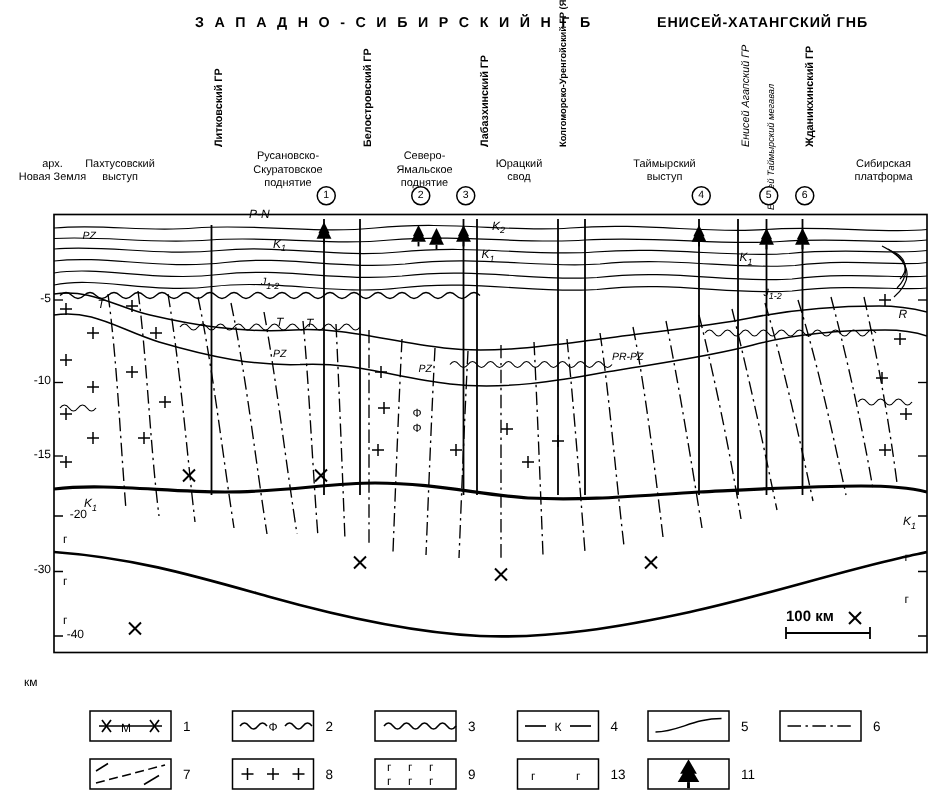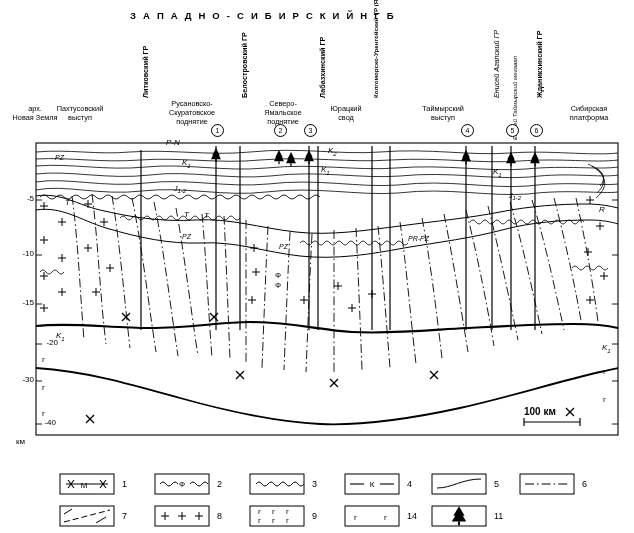--- a/index.html
+++ b/index.html
@@ -17,20 +17,21 @@
   .scale{font-size:10px;font-weight:bold;white-space:nowrap;}
   .circ{width:11px;height:11px;border:1px solid #000;border-radius:50%;font-size:7px;line-height:11px;text-align:center;background:#fff;}
   svg{display:block;}
 </style>
 </head>
 <body>
 
 <div id="root">
 
   <div class="abs ttl" style="left:130px;top:10px;">З А П А Д Н О - С И Б И Р С К И Й   Н Г Б</div>
+  <div class="abs ttl" style="left:438px;top:10px;letter-spacing:0.6px;">ЕНИСЕЙ-ХАТАНГСКИЙ ГНБ</div>
 
   <div class="abs vlab" style="left:141px;top:98px;">Литковский ГР</div>
   <div class="abs vlab" style="left:240px;top:98px;">Белостровский ГР</div>
   <div class="abs vlab" style="left:318px;top:98px;">Лабазхинский ГР</div>
   <div class="abs vlab" style="left:372px;top:98px;font-size:6.2px;">Колгоморско-Уренгойский ГР (Яруханский)</div>
   <div class="abs vlab it" style="left:492px;top:98px;">Енисей Агапский ГР</div>
   <div class="abs vlab" style="left:535px;top:98px;">Жданикхинский ГР</div>
   <div class="abs vlab it" style="left:511px;top:140px;font-size:6.2px;">Енисей Таймырский мегавал</div>
 
   <div class="abs blk" style="left:0px;top:104px;width:70px;">
@@ -70,21 +71,21 @@
   <div class="abs circ" style="left:461px;top:124px;">4</div>
   <div class="abs circ" style="left:506px;top:124px;">5</div>
   <div class="abs circ" style="left:530px;top:124px;">6</div>
 
   <div class="abs axl" style="left:0px;top:194px;width:34px;">-5</div>
   <div class="abs axl" style="left:0px;top:249px;width:34px;">-10</div>
   <div class="abs axl" style="left:0px;top:298px;width:34px;">-15</div>
   <div class="abs axl" style="left:1px;top:338px;width:57px;">-20</div>
   <div class="abs axl" style="left:0px;top:375px;width:34px;">-30</div>
   <div class="abs axl" style="left:0px;top:418px;width:56px;">-40</div>
-  <div class="abs" style="left:16px;top:437px;font-size:8px;">км</div>
+  <div class="abs" style="left:16px;top:450px;font-size:8px;">км</div>
 
   <svg class="abs" style="left:0px;top:0px;" width="634" height="533">
     <defs>
       <clipPath id="secclip">
           <rect x="36" y="143" width="582" height="292"></rect>
         </clipPath>
     </defs>
 
     <rect x="36" y="143" width="582" height="292" fill="none" stroke="#000" stroke-width="1.1"></rect>
 
@@ -421,16 +422,16 @@
 
   <div class="abs legnum" style="left:122px;top:479px;">1</div>
   <div class="abs legnum" style="left:217px;top:479px;">2</div>
   <div class="abs legnum" style="left:312px;top:479px;">3</div>
   <div class="abs legnum" style="left:407px;top:479px;">4</div>
   <div class="abs legnum" style="left:494px;top:479px;">5</div>
   <div class="abs legnum" style="left:582px;top:479px;">6</div>
   <div class="abs legnum" style="left:122px;top:511px;">7</div>
   <div class="abs legnum" style="left:217px;top:511px;">8</div>
   <div class="abs legnum" style="left:312px;top:511px;">9</div>
-  <div class="abs legnum" style="left:407px;top:511px;">14</div>
+  <div class="abs legnum" style="left:407px;top:511px;">13</div>
   <div class="abs legnum" style="left:494px;top:511px;">11</div>
 
 </div>
 
 </body></html>

